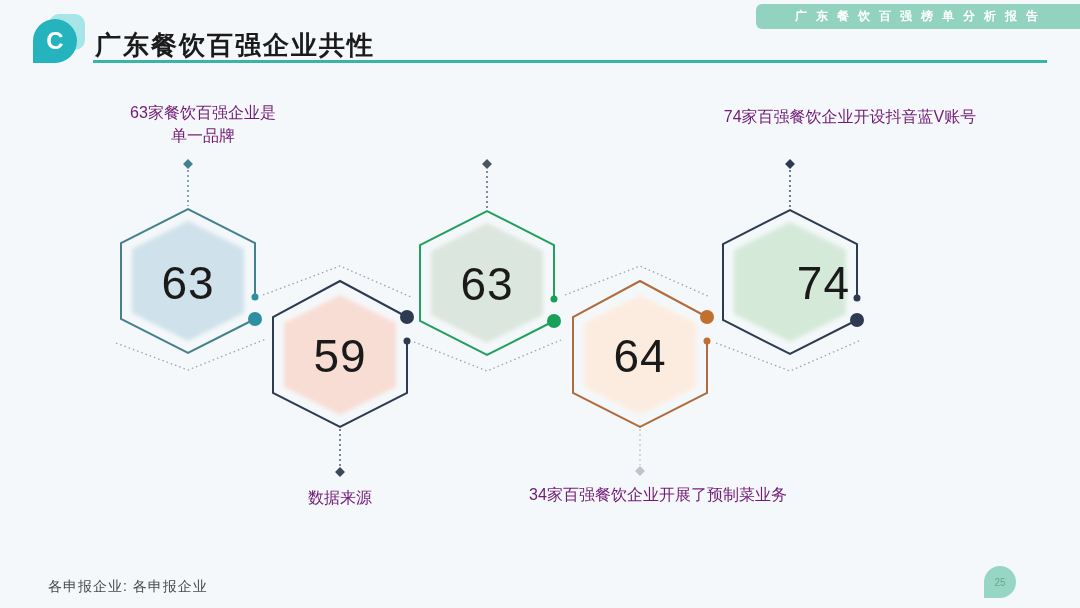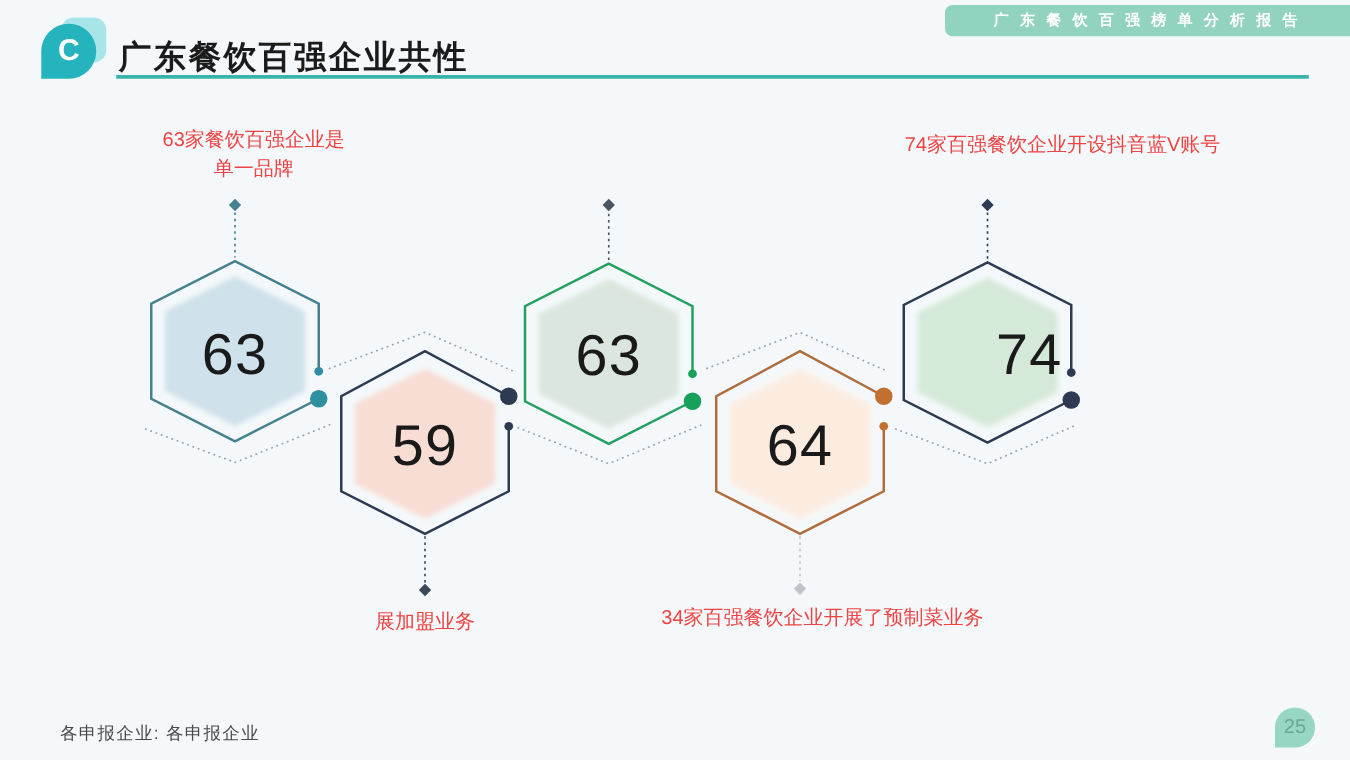--- a/index.html
+++ b/index.html
@@ -20,30 +20,30 @@
     display:flex;align-items:center;justify-content:center;color:#ffffff;font-size:12px;font-weight:bold;letter-spacing:9px;white-space:nowrap;}
   
   .hexsvg{position:absolute;left:0;top:0;}
   .hex-num{position:absolute;width:120px;height:60px;line-height:60px;text-align:center;
     font-size:46px;color:#1a1a1a;letter-spacing:1px;}
   .num-0{left:128px;top:253px;}
   .num-1{left:280px;top:326px;}
   .num-2{left:427px;top:254px;}
   .num-3{left:580px;top:326px;}
   .num-4{left:730px;top:253px;text-align:right;}
-  .hex-label{position:absolute;text-align:center;font-size:16px;line-height:23px;color:#ef4444;}
+  .hex-label{position:absolute;text-align:center;font-size:16px;line-height:23px;color:#701a75;}
   .label-0{left:83px;top:101px;width:240px;}
   .label-1{left:230px;top:486px;width:220px;}
   .label-2{left:340px;top:98px;width:330px;}
   .label-3{left:498px;top:483px;width:320px;}
   .label-4{left:700px;top:105px;width:300px;}
   
   .source-note{position:absolute;left:48px;top:578px;font-size:14px;color:#4a4a4a;letter-spacing:1px;}
-  .page-bubble{position:absolute;left:1020px;top:566px;width:32px;height:32px;background:#97d6c2;border-radius:50% 50% 50% 0;
-    display:flex;align-items:center;justify-content:center;font-size:16px;color:#68a894;}
+  .page-bubble{position:absolute;left:984px;top:566px;width:32px;height:32px;background:#97d6c2;border-radius:50% 50% 50% 0;
+    display:flex;align-items:center;justify-content:center;font-size:10px;color:#68a894;}
 </style>
 </head>
 <body>
 
 <div class="logo-wrap">
   <div class="logo-shadow"></div>
   <div class="logo-drop">C</div>
 </div>
 <div class="page-title">广东餐饮百强企业共性</div>
 <div class="title-underline"></div>
@@ -102,21 +102,21 @@
 <div class="hex-num num-1">59</div>
 <div class="hex-num num-2">63</div>
 <div class="hex-num num-3">64</div>
 <div class="hex-num num-4">74</div>
 
 <div class="hex-label label-0">
   <div>63家餐饮百强企业是</div>
   <div>单一品牌</div>
 </div>
 <div class="hex-label label-1">
-  <div>展加盟业务</div>
+  <div>数据来源</div>
 </div>
 <div class="hex-label label-2">
 </div>
 <div class="hex-label label-3">
   <div>34家百强餐饮企业开展了预制菜业务</div>
 </div>
 <div class="hex-label label-4">
   <div>74家百强餐饮企业开设抖音蓝V账号</div>
 </div>
 

